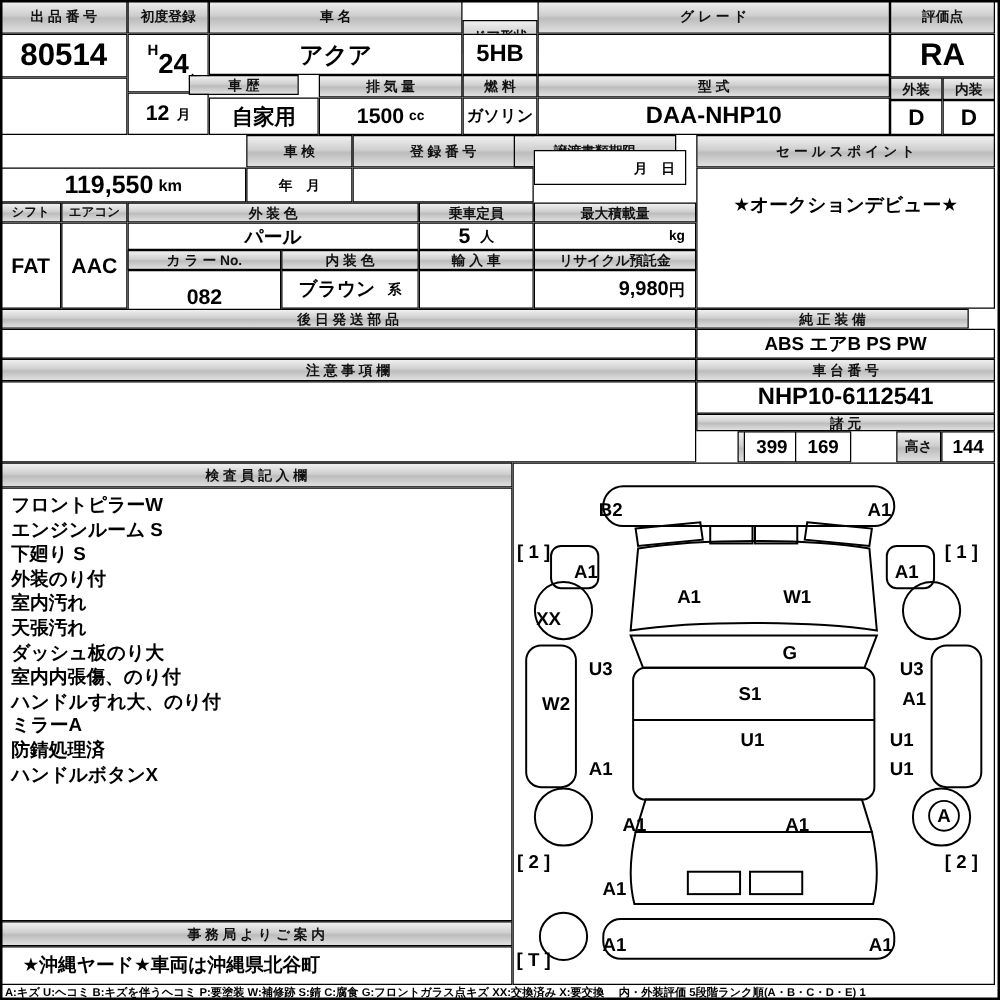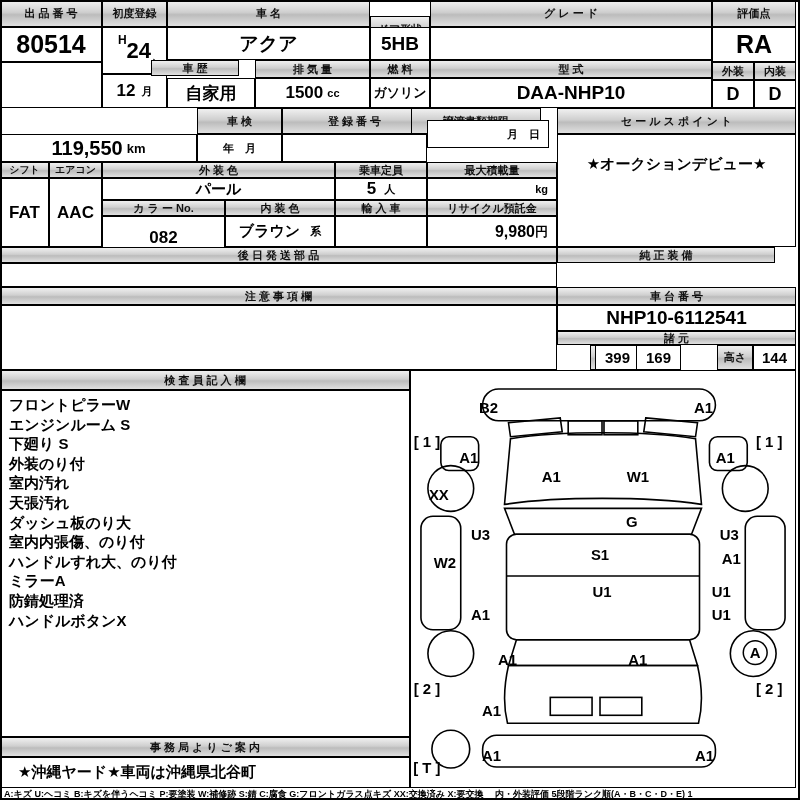--- a/index.html
+++ b/index.html
@@ -127,20 +127,21 @@
   <div class="v f13" style="left:335px;top:216px;width:92px;height:31px"></div>
   <div class="h" style="left:427px;top:200px;width:130px;height:16px">リサイクル預託金</div>
   <div class="v right" style="left:427px;top:216px;width:130px;height:31px">
     <span class="f16">9,980</span>
     <span class="u13">円</span>
   </div>
 
   <div class="h" style="left:0;top:247px;width:557px;height:16px">後 日 発 送 部 品</div>
   <div class="v f13" style="left:0;top:263px;width:557px;height:24px"></div>
   <div class="h" style="left:557px;top:247px;width:218px;height:16px">純 正 装 備</div>
+  <div class="v f15" style="left:557px;top:263px;width:239px;height:24px">ABS エアB PS PW</div>
 
   <div class="h" style="left:0;top:287px;width:557px;height:18px">注 意 事 項 欄</div>
   <div class="v f13" style="left:0;top:305px;width:557px;height:65px"></div>
 
   <div class="h" style="left:557px;top:287px;width:239px;height:18px">車 台 番 号</div>
   <div class="v f19" style="left:557px;top:305px;width:239px;height:26px">NHP10-6112541</div>
   <div class="h" style="left:557px;top:331px;width:239px;height:14px">諸  元</div>
   <div class="h" style="left:590px;top:345px;width:38px;height:25px">長さ</div>
   <div class="v f15" style="left:595px;top:345px;width:45px;height:25px">399</div>
   <div class="h" style="left:640px;top:345px;width:32px;height:25px">幅</div>

